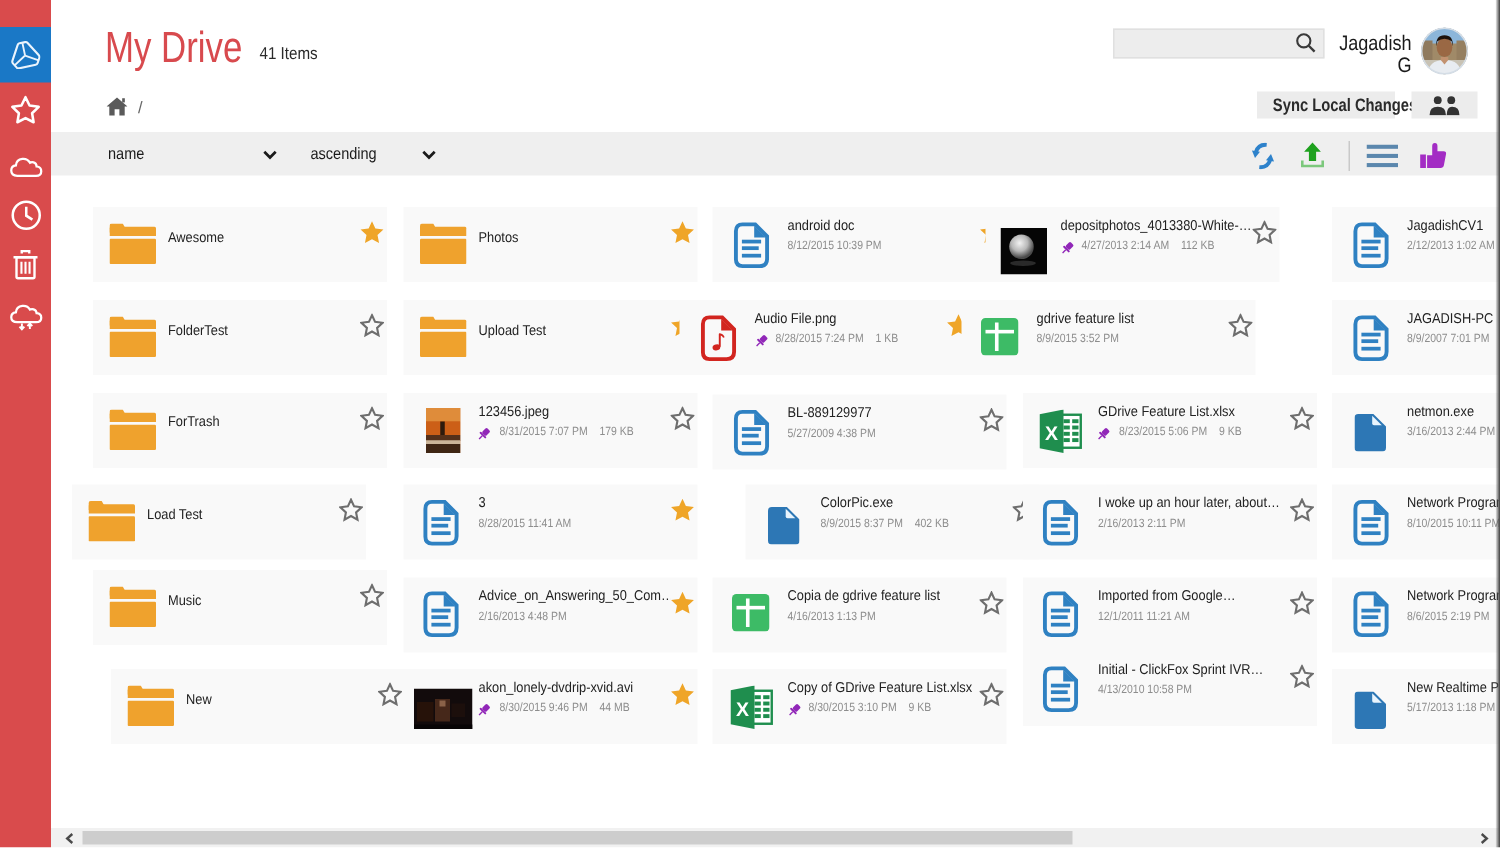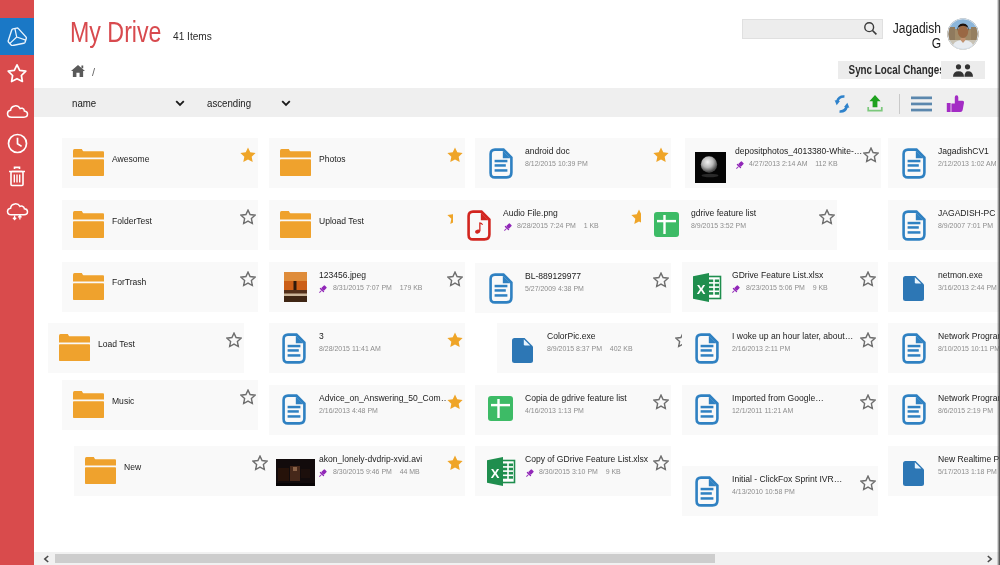--- a/index.html
+++ b/index.html
@@ -388,21 +388,21 @@
 <rect x="3.1" y="0.2" width="3.8" height="4.6" rx="1"></rect>
 <rect x="2.2" y="4.8" width="5.6" height="1.3" rx="0.6"></rect>
 <rect x="4.55" y="6.1" width="0.9" height="3"></rect>
 </g>
     </svg>
     <div class="dt" style="left:64px">8/30/2015 3:10 PM<span class="sz">9 KB</span></div>
     <svg class="ic" style="left:178px;top:9px" width="16" height="16" viewBox="0 0 17 17">
 <path d="M8.5 1.2 L10.7 5.9 L16 6.6 L12.1 10.2 L13.1 15.4 L8.5 12.8 L3.9 15.4 L4.9 10.2 L1 6.6 L6.3 5.9 Z" fill="none" stroke="#6e6e6e" stroke-width="1.5"></path>
     </svg>
   </div>
-<div class="card" style="left:685px;top:138px">
+<div class="card" style="left:657px;top:138px">
     <svg class="ic" style="left:10px;top:13.5px" width="31" height="31" viewBox="0 0 31 31">
 <rect width="31" height="31" fill="#050505"></rect>
 <defs>
         <radialGradient id="sph" cx="42%" cy="35%" r="60%">
 <stop offset="0%" stop-color="#f2f2f2"></stop>
           <stop offset="55%" stop-color="#b8b8b8"></stop>
           <stop offset="100%" stop-color="#4a4a4a"></stop>
 </radialGradient>
       </defs>
 <circle cx="14" cy="12.5" r="8.2" fill="url(#sph)"></circle>
@@ -481,21 +481,21 @@
 <rect x="5.6" y="11.8" width="12.8" height="2.5" fill="#2f81c2"></rect>
 <rect x="5.6" y="16.2" width="11.2" height="2.5" fill="#2f81c2"></rect>
 <rect x="5.6" y="21.2" width="12.8" height="2.5" fill="#2f81c2"></rect>
 </svg>
     <div class="nm">Imported from Google…</div>
     <div class="dt" style="left:50px">12/1/2011 11:21 AM</div>
     <svg class="ic" style="left:178px;top:9px" width="16" height="16" viewBox="0 0 17 17">
 <path d="M8.5 1.2 L10.7 5.9 L16 6.6 L12.1 10.2 L13.1 15.4 L8.5 12.8 L3.9 15.4 L4.9 10.2 L1 6.6 L6.3 5.9 Z" fill="none" stroke="#6e6e6e" stroke-width="1.5"></path>
     </svg>
   </div>
-<div class="card" style="left:681.5px;top:466px">
+<div class="card" style="left:681.5px;top:434px">
     <svg class="ic" style="left:13.5px;top:9.5px" width="24" height="31" viewBox="0 0 24 31">
 <path d="M6 1.6 L14.5 1.6 L22.4 9.5 L22.4 24.5 Q22.4 29.4 17.4 29.4 L6 29.4 Q1.6 29.4 1.6 24.9 L1.6 6.1 Q1.6 1.6 6 1.6 Z" fill="none" stroke="#2f81c2" stroke-width="2.6"></path>
 <path d="M13.8 2.5 L21.6 10.3 L13.8 10.3 Z" fill="#2f81c2"></path>
 <rect x="5.6" y="11.8" width="12.8" height="2.5" fill="#2f81c2"></rect>
 <rect x="5.6" y="16.2" width="11.2" height="2.5" fill="#2f81c2"></rect>
 <rect x="5.6" y="21.2" width="12.8" height="2.5" fill="#2f81c2"></rect>
 </svg>
     <div class="nm">Initial - ClickFox Sprint IVR…</div>
     <div class="dt" style="left:50px">4/13/2010 10:58 PM</div>
     <svg class="ic" style="left:178px;top:9px" width="16" height="16" viewBox="0 0 17 17">

